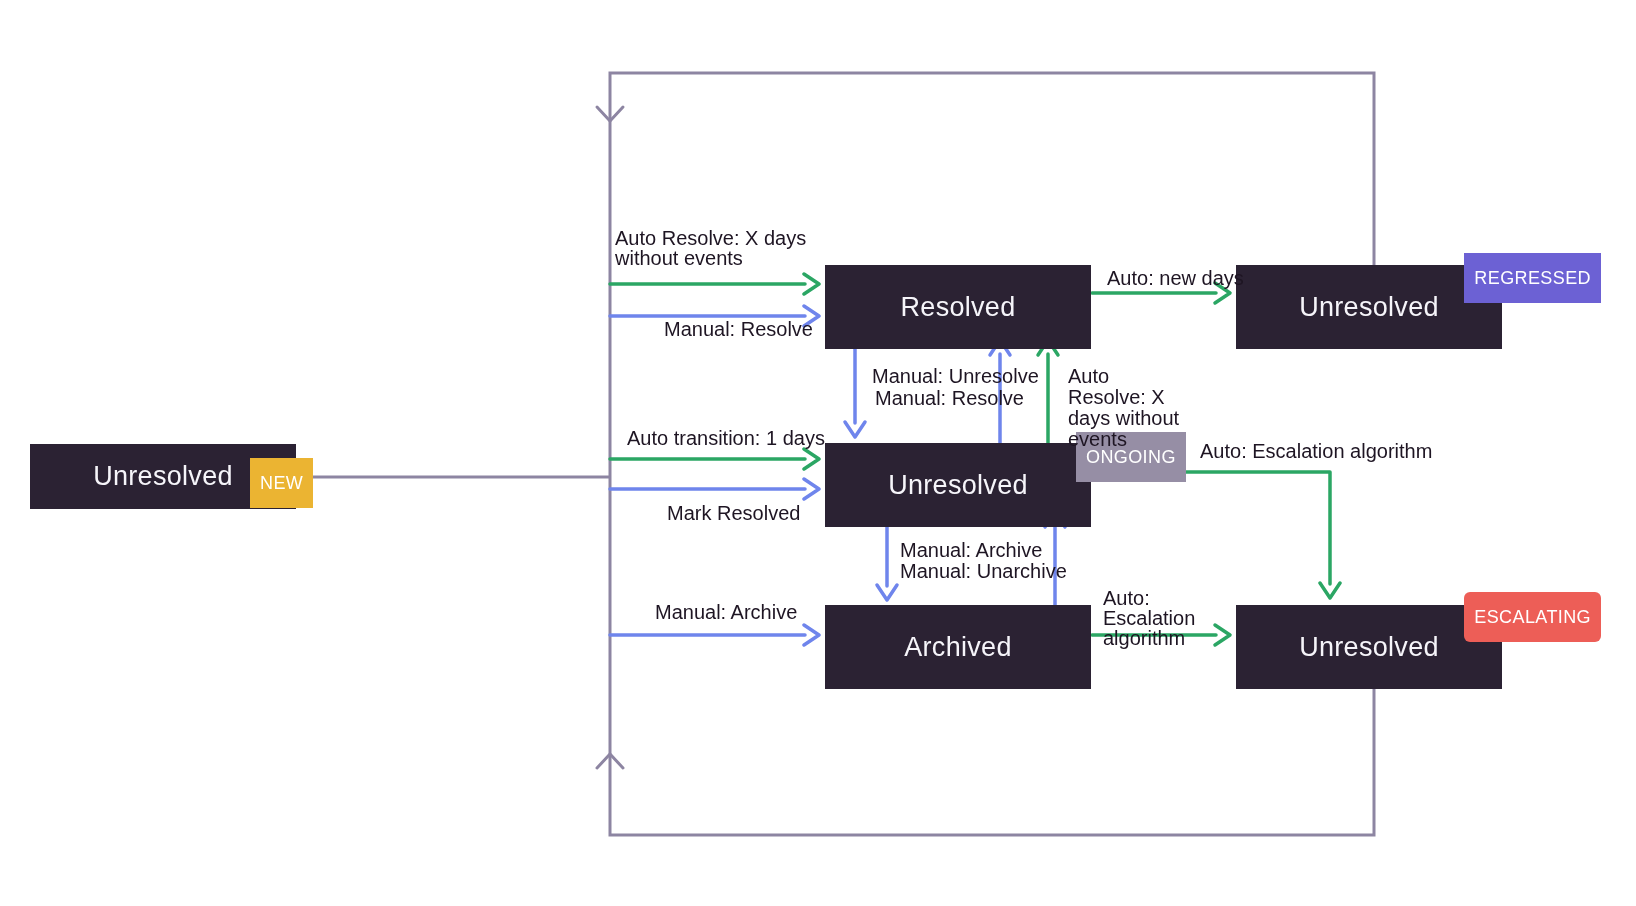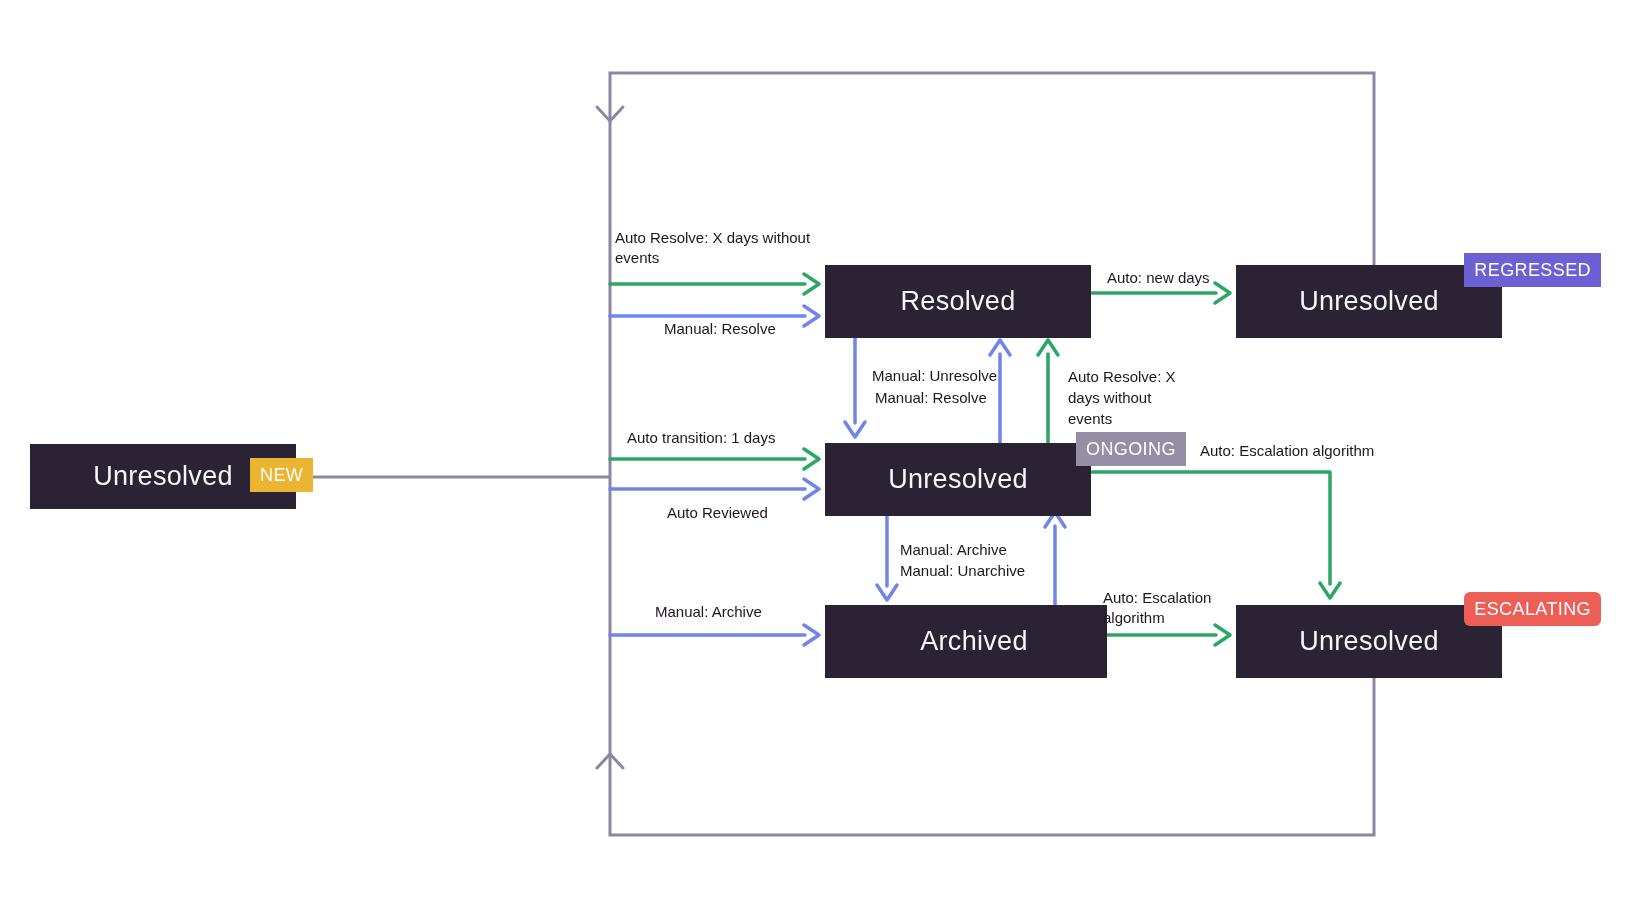--- a/index.html
+++ b/index.html
@@ -21,57 +21,57 @@
     width: 1636px; height: 906px;
   }
   .edge-loop   { stroke: var(--loop-line);        stroke-width: 3;   fill: none; }
   .edge-auto   { stroke: var(--auto-transition);  stroke-width: 3.5; fill: none; }
   .edge-manual { stroke: var(--manual-transition);stroke-width: 3.5; fill: none; }
   .rounded { stroke-linecap: round; stroke-linejoin: round; }
 
   .state {
     position: absolute;
     width: 266px;
-    height: 73px;
+    height: 84px;
     background: var(--state-bg);
     color: var(--state-text);
     display: flex;
     align-items: center;
     justify-content: center;
     font-size: 27px;
     font-weight: 500;
     letter-spacing: 0.3px;
   }
   #state-new        { left: 30px;   top: 444px; height: 65px; }
   #state-resolved   { left: 825px;  top: 265px; }
   #state-regressed  { left: 1236px; top: 265px; }
   #state-ongoing    { left: 825px;  top: 443px; }
-  #state-archived   { left: 825px;  top: 605px; padding-left: 16px; }
+  #state-archived   { left: 825px;  top: 605px; }
   #state-escalating { left: 1236px; top: 605px; }
 
   .badge {
     position: absolute;
     height: 26px;
     display: flex;
     align-items: center;
-    padding: 4px 10px;
+    padding: 12px 10px;
     color: #ffffff;
     font-size: 18px;
     font-weight: 500;
     letter-spacing: 0.4px;
     white-space: nowrap;
   }
   #badge-new        { left: 250px;  top: 458px; background: var(--badge-new); }
   #badge-regressed  { right: 35px;  top: 253px; background: var(--badge-regressed); }
   #badge-ongoing    { left: 1076px; top: 432px; background: var(--badge-ongoing); }
   #badge-escalating { right: 35px;  top: 592px; background: var(--badge-escalating); border-radius: 6px; }
 
   .edge-label {
     position: absolute;
-    font-size: 15px;
+    font-size: 20px;
     line-height: 20px;
     font-weight: 500;
     color: var(--label-text);
     white-space: nowrap;
   }
   .wrap { white-space: normal; }
 
   #lbl-auto-resolve            { left: 615px;  top: 228px; width: 200px; }
   #lbl-manual-resolve          { left: 664px;  top: 319px; }
   #lbl-auto-new-event          { left: 1107px; top: 268px; }
@@ -138,20 +138,20 @@
   <div class="badge" id="badge-ongoing">ONGOING</div>
   <div class="badge" id="badge-escalating">ESCALATING</div>
 
   <div class="edge-label wrap" id="lbl-auto-resolve">Auto Resolve: X days without events</div>
   <div class="edge-label" id="lbl-manual-resolve">Manual: Resolve</div>
   <div class="edge-label" id="lbl-auto-new-event">Auto: new days</div>
   <div class="edge-label" id="lbl-manual-unresolve">Manual: Unresolve</div>
   <div class="edge-label" id="lbl-manual-resolve-2">Manual: Resolve</div>
   <div class="edge-label wrap" id="lbl-auto-resolve-ongoing">Auto Resolve: X days without events</div>
   <div class="edge-label" id="lbl-auto-transition">Auto transition: 1 days</div>
-  <div class="edge-label" id="lbl-mark-reviewed">Auto Reviewed</div>
+  <div class="edge-label" id="lbl-mark-reviewed">Mark Resolved</div>
   <div class="edge-label" id="lbl-auto-escalation-ongoing">Auto: Escalation algorithm</div>
   <div class="edge-label" id="lbl-manual-archive">Manual: Archive</div>
   <div class="edge-label" id="lbl-manual-unarchive">Manual: Unarchive</div>
   <div class="edge-label" id="lbl-manual-archive-bus">Manual: Archive</div>
   <div class="edge-label wrap" id="lbl-auto-escalation-archived">Auto: Escalation algorithm</div>
 
 </div>
 
 </body></html>

